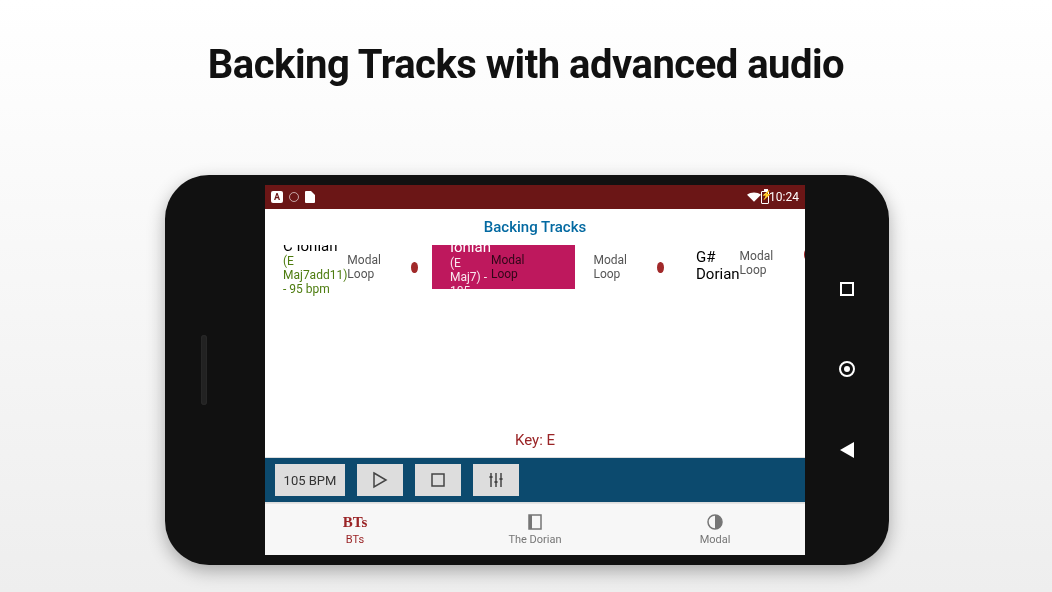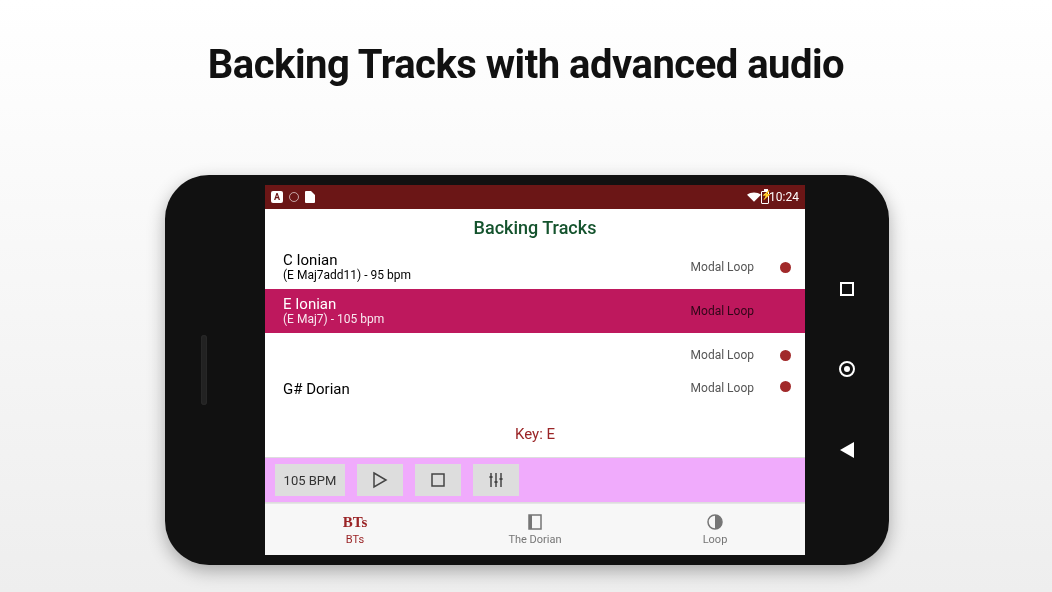--- a/index.html
+++ b/index.html
@@ -97,59 +97,59 @@
   .batt-icon { width:8px; height:13px; border:1.5px solid #fff; border-radius:1px; position:relative; }
   .batt-icon::before { content:""; position:absolute; top:-3px; left:2px; width:4px; height:2px; background:#fff; }
   .batt-icon::after { content:"⚡"; position:absolute; top:-2px; left:-1px; font-size:9px; color:#fff; }
 
   .header {
     height: 36px;
     background: #fff;
     display: flex;
     align-items: center;
     justify-content: center;
-    color: #14532d;
-    font-size: 18px;
+    color: #0369a1;
+    font-size: 15px;
     font-weight: 500;
   }
   .tracklist {
     flex: 1;
     overflow: hidden;
     display: flex;
-    flex-direction: column;
+    flex-direction: row;
   }
   .track {
     height: 44px;
     display: flex;
     align-items: center;
     padding: 0 14px 0 18px;
     position: relative;
   }
   .track.selected {
     background: #be185d;
     color: #fff;
   }
   .track.selected .sub { color: rgba(255,255,255,0.9); }
   .track .info { flex: 1; }
   .track .title { font-size: 15px; line-height: 1.1; }
-  .track .sub { font-size: 12px; color: #000000; }
+  .track .sub { font-size: 12px; color: #4d7c0f; }
   .track .tag { font-size: 12px; color: #555; margin-right: 26px; }
   .track.selected .tag { color: rgba(0,0,0,0.75); }
   .track .dot { width: 11px; height: 11px; background: #a1292a; border-radius: 50%; }
   .track.selected .dot { visibility: hidden; }
   .track.partial { height: 30px; align-items: flex-start; padding-top: 4px; }
 
   .keyrow {
     text-align: center;
     color: #9a2426;
     font-size: 15px;
-    padding: 4px 0 14px;
+    padding: 4px 0 8px;
   }
   .controls {
-    background: #f0abfc;
+    background: #0c4a6e;
     height: 46px;
     display: flex;
     align-items: center;
     padding: 0 10px;
     gap: 12px;
     border-top: 1px solid #ddd;
     border-bottom: 1px solid #ddd;
   }
   .ctl {
     height: 32px;
@@ -293,18 +293,18 @@
         </div>
         <span>The Dorian</span>
       </div>
       <div class="tab">
         <div class="ticon">
           <svg width="18" height="18" viewBox="0 0 18 18">
               <circle cx="9" cy="9" r="7" fill="none" stroke="#767676" stroke-width="1.5"></circle>
               <path d="M9 2 A7 7 0 0 1 9 16 Z" fill="#767676"></path>
             </svg>
         </div>
-        <span>Loop</span>
+        <span>Modal</span>
       </div>
     </div>
 
   </div>
 </div>
 
 </body></html>

